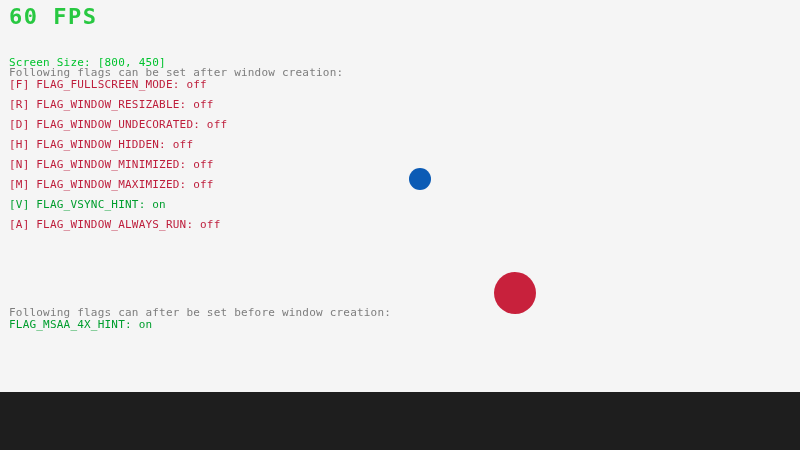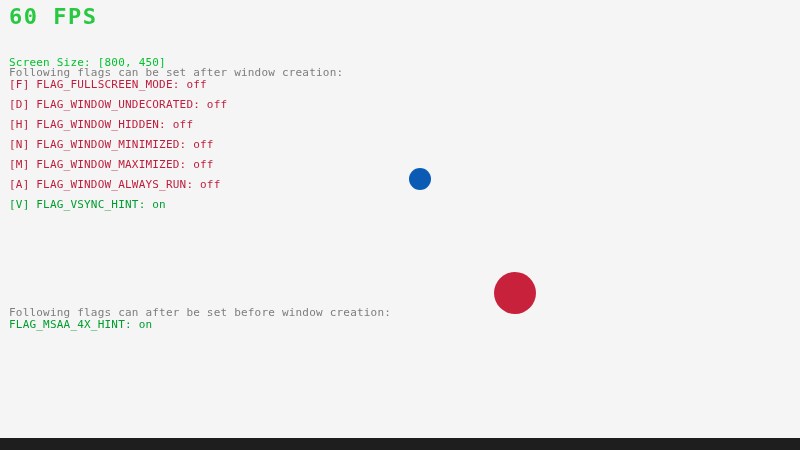--- a/index.html
+++ b/index.html
@@ -4,21 +4,21 @@
 <title>raylib window flags</title>
 <style>
   html, body {
     margin: 0;
     padding: 0;
     background: #1e1e1e;
   }
   #app {
     position: relative;
     width: 800px;
-    height: 438px;
+    height: 392px;
     overflow: hidden;
     background: #f5f5f5;
     font-family: "DejaVu Sans Mono", "Liberation Mono", monospace;
     -webkit-font-smoothing: none;
     font-smooth: never;
   }
 
   
   .fps {
     position: absolute;
@@ -105,26 +105,27 @@
 <div id="app" style="background: rgb(245, 245, 245);">
 
   <div class="fps">60 FPS</div>
 
   <div class="screen-size">Screen Size: [800, 450]</div>
 
   <div class="section-header" id="section-header-after">Following flags can be set after window creation:</div>
 
   <ul class="flag-list" id="flag-list-after">
       <li class="flag-row state-off"><span class="flag-key">[F]</span><span class="flag-name"> FLAG_FULLSCREEN_MODE:</span><span class="flag-value"> off</span></li>
+      <li class="flag-row state-off"><span class="flag-key">[R]</span><span class="flag-name"> FLAG_WINDOW_RESIZABLE:</span><span class="flag-value"> off</span></li>
       <li class="flag-row state-off"><span class="flag-key">[D]</span><span class="flag-name"> FLAG_WINDOW_UNDECORATED:</span><span class="flag-value"> off</span></li>
       <li class="flag-row state-off"><span class="flag-key">[H]</span><span class="flag-name"> FLAG_WINDOW_HIDDEN:</span><span class="flag-value"> off</span></li>
       <li class="flag-row state-off"><span class="flag-key">[N]</span><span class="flag-name"> FLAG_WINDOW_MINIMIZED:</span><span class="flag-value"> off</span></li>
       <li class="flag-row state-off"><span class="flag-key">[M]</span><span class="flag-name"> FLAG_WINDOW_MAXIMIZED:</span><span class="flag-value"> off</span></li>
+      <li class="flag-row state-on"><span class="flag-key">[V]</span><span class="flag-name"> FLAG_VSYNC_HINT:</span><span class="flag-value"> on</span></li>
       <li class="flag-row state-off"><span class="flag-key">[A]</span><span class="flag-name"> FLAG_WINDOW_ALWAYS_RUN:</span><span class="flag-value"> off</span></li>
-      <li class="flag-row state-on"><span class="flag-key">[V]</span><span class="flag-name"> FLAG_VSYNC_HINT:</span><span class="flag-value"> on</span></li>
     </ul>
 
   <div class="section-header" id="section-header-before">Following flags can after be set before window creation:</div>
 
   <ul class="flag-list" id="flag-list-before">
       <li class="flag-row state-on"><span class="flag-key"></span><span class="flag-name">FLAG_MSAA_4X_HINT:</span><span class="flag-value"> on</span></li>
     </ul>
 
   <div class="ball" id="ball-blue" style="width: 22px; height: 22px; left: 409px; top: 168px; background: rgb(11, 91, 181);"></div>
 

